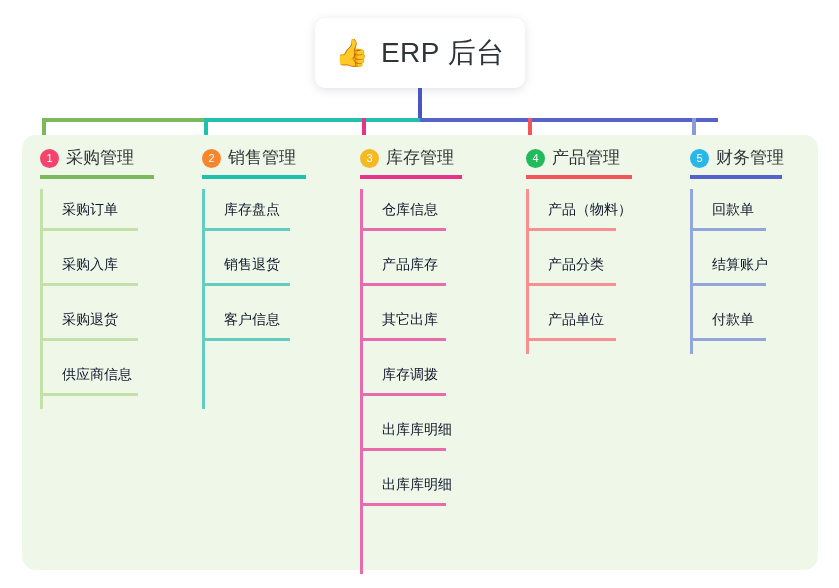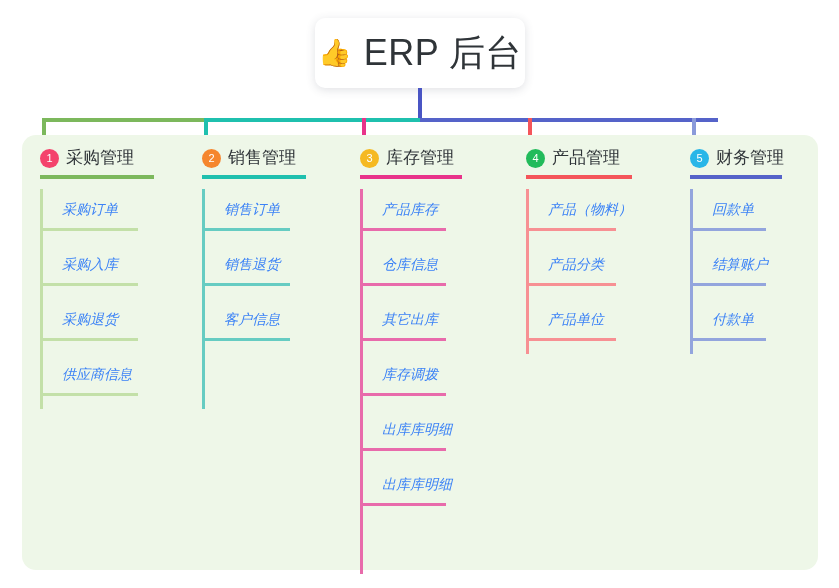--- a/index.html
+++ b/index.html
@@ -13,21 +13,21 @@
 
   
   .root-box{
     position:absolute;left:315px;top:18px;width:210px;height:70px;
     background:#ffffff;border-radius:10px;
     box-shadow:0 2px 10px rgba(60,70,90,.16);
     display:flex;align-items:center;justify-content:center;gap:12px;
     box-sizing:border-box;
   }
   .root-emoji{font-size:27px;line-height:1;}
-  .root-title{font-size:36px;color:#2f3438;letter-spacing:.5px;white-space:nowrap;}
+  .root-title{font-size:28px;color:#2f3438;letter-spacing:.5px;white-space:nowrap;}
 
   
   .trunk{position:absolute;left:418px;top:88px;width:4px;height:30px;background:#4a55c4;}
   .bus-seg{position:absolute;height:4px;top:118px;}
   .drop{position:absolute;width:4px;top:118px;height:28px;}
 
   
   .panel{
     position:absolute;left:22px;top:135px;width:796px;height:435px;
     background:#eef7e8;border-radius:14px;
@@ -42,21 +42,21 @@
     color:#ffffff;font-size:11px;line-height:1;margin-top:3px;flex:none;
   }
   .col-name{font-size:17px;color:#2f3438;white-space:nowrap;}
   .head-rule{position:absolute;left:0;top:29px;height:4px;}
 
   .items{position:relative;margin-top:9px;}
   .spine{position:absolute;left:0;top:0;width:3px;}
   .item{position:relative;height:55px;}
   .item-label{
     position:absolute;left:22px;top:12px;
-    font-size:14px;color:#3b82f6;white-space:nowrap;font-style:italic;
+    font-size:14px;color:#0f172a;white-space:nowrap;
   }
   .item-rule{position:absolute;left:0;top:39px;height:3px;}
 </style>
 </head>
 <body>
 
 <div id="stage">
 
   <div class="root-box">
     <span class="root-emoji">👍</span>
@@ -106,21 +106,21 @@
       </div>
       <div class="col" style="left: 202px;">
         <div class="col-head">
           <span class="badge" style="background: rgb(245, 134, 46);">2</span>
           <span class="col-name">销售管理</span>
           <div class="head-rule" style="width: 104px; background: rgb(31, 192, 174);"></div>
         </div>
         <div class="items">
           <div class="spine" style="height: 220px; background: rgb(102, 204, 194);"></div>
           <div class="item">
-            <span class="item-label">销售订单</span>
+            <span class="item-label">库存盘点</span>
             <div class="item-rule" style="width: 88px; background: rgb(102, 204, 194);"></div>
           </div>
           <div class="item">
             <span class="item-label">销售退货</span>
             <div class="item-rule" style="width: 88px; background: rgb(102, 204, 194);"></div>
           </div>
           <div class="item">
             <span class="item-label">客户信息</span>
             <div class="item-rule" style="width: 88px; background: rgb(102, 204, 194);"></div>
           </div>
@@ -128,25 +128,25 @@
       </div>
       <div class="col" style="left: 360px;">
         <div class="col-head">
           <span class="badge" style="background: rgb(245, 185, 33);">3</span>
           <span class="col-name">库存管理</span>
           <div class="head-rule" style="width: 102px; background: rgb(232, 51, 138);"></div>
         </div>
         <div class="items">
           <div class="spine" style="height: 385px; background: rgb(232, 107, 171);"></div>
           <div class="item">
+            <span class="item-label">仓库信息</span>
+            <div class="item-rule" style="width: 86px; background: rgb(232, 107, 171);"></div>
+          </div>
+          <div class="item">
             <span class="item-label">产品库存</span>
-            <div class="item-rule" style="width: 86px; background: rgb(232, 107, 171);"></div>
-          </div>
-          <div class="item">
-            <span class="item-label">仓库信息</span>
             <div class="item-rule" style="width: 86px; background: rgb(232, 107, 171);"></div>
           </div>
           <div class="item">
             <span class="item-label">其它出库</span>
             <div class="item-rule" style="width: 86px; background: rgb(232, 107, 171);"></div>
           </div>
           <div class="item">
             <span class="item-label">库存调拨</span>
             <div class="item-rule" style="width: 86px; background: rgb(232, 107, 171);"></div>
           </div>

